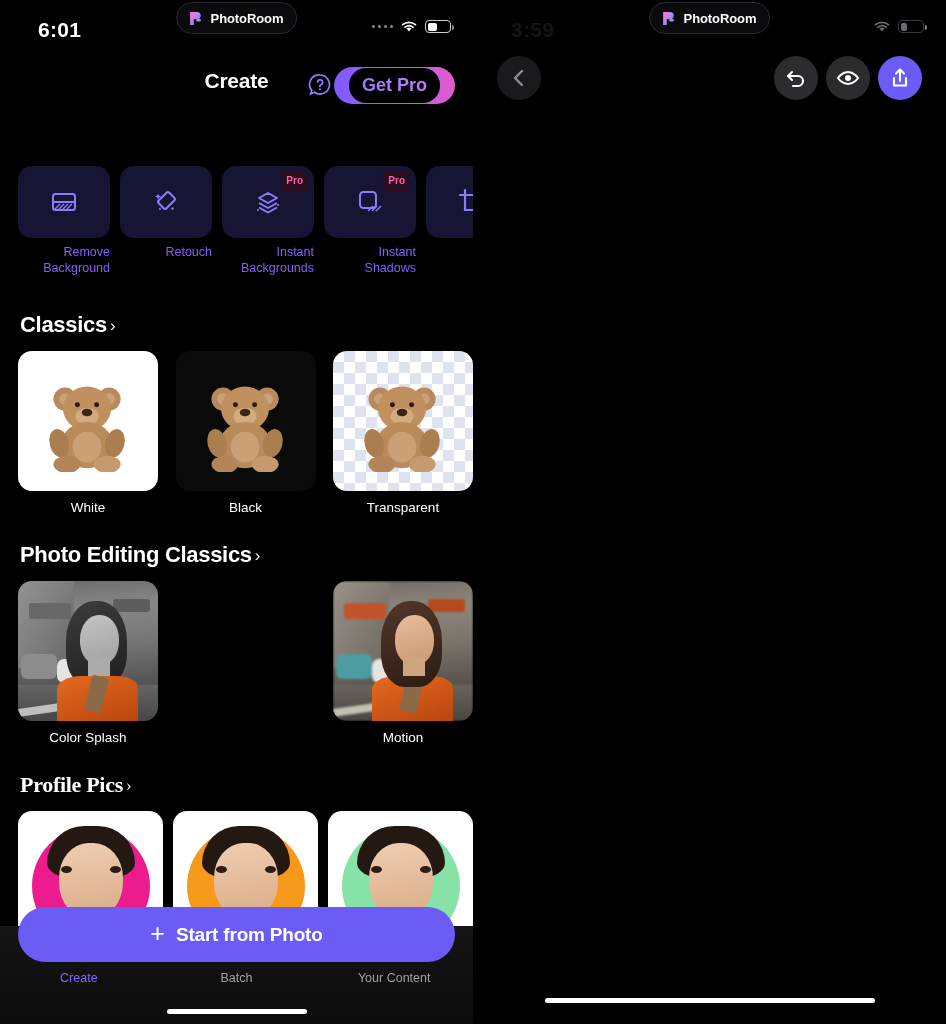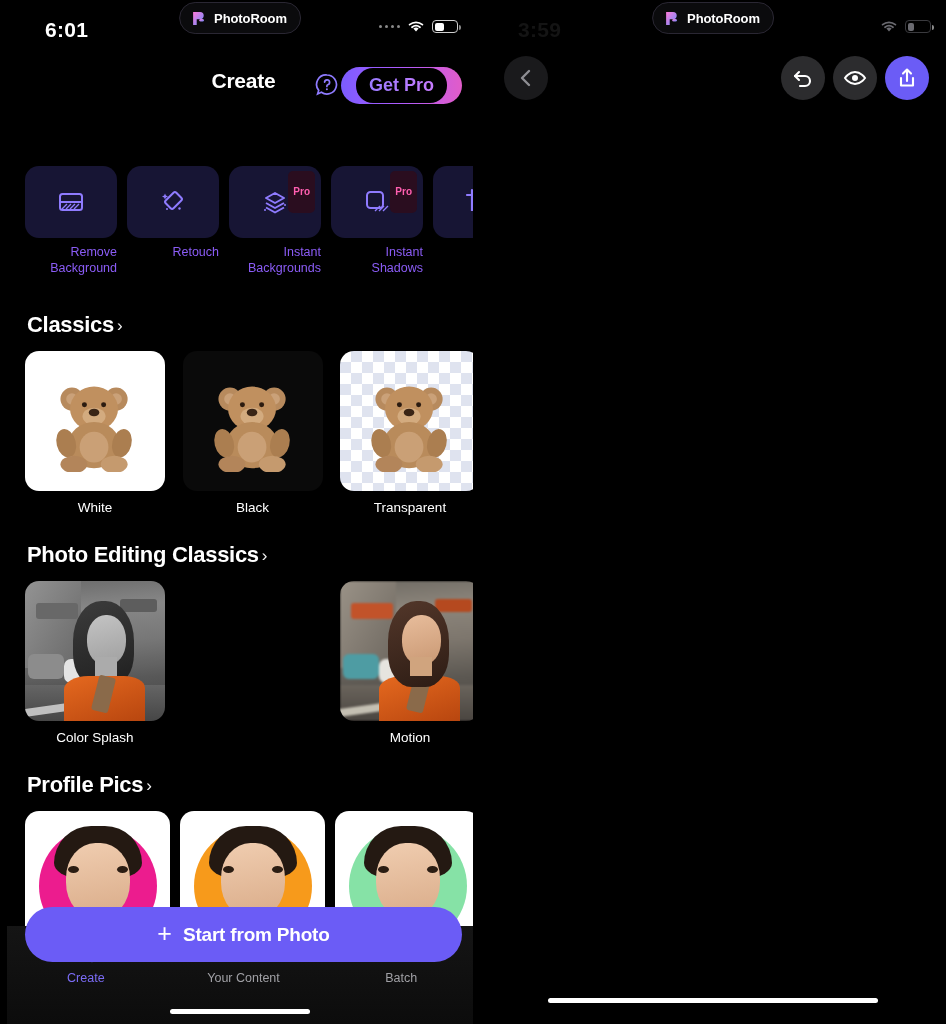--- a/index.html
+++ b/index.html
@@ -1,19 +1,19 @@
 <!DOCTYPE html>
 <html><head>
 <meta charset="utf-8">
 <style>
   * { box-sizing: border-box; margin:0; padding:0; }
   html,body { width:946px; height:1024px; background:#000; overflow:hidden;
     font-family:"Liberation Sans", sans-serif; }
   .screen { position:relative; width:946px; height:1024px; display:flex; }
-  .panel { position:relative; width:473px; height:1024px; background:#000; overflow:hidden;margin-left:7px; }
+  .panel { position:relative; width:473px; height:1024px; background:#000; overflow:hidden; }
   .panel.right { background:#000; }
 
   
   .statusbar { position:absolute; top:0; left:0; width:473px; height:48px; z-index:40; }
   .status-time { position:absolute; left:38px; top:18px; color:#fff; font-size:21px; font-weight:700; letter-spacing:.3px; }
   .status-time.dim { color:#141414; }
   .status-right { position:absolute; right:22px; top:20px; display:flex; align-items:center; gap:7px; }
   .dots { display:flex; gap:2.5px; align-items:center; }
   .dots i { width:3.5px; height:3.5px; background:#8a8a8a; border-radius:50%; display:block; }
   .wifi svg { display:block; }
@@ -47,21 +47,21 @@
   .search svg { flex:none; }
   .search .ph { color:#8e8e93; font-size:16px; }
 
   
   .tools { position:absolute; top:166px; left:18px; width:455px; height:112px; display:flex; gap:10px; }
   .tool { width:92px; flex:none; }
   .tool .tile { width:92px; height:72px; background:#171534; border-radius:14px; position:relative;
     display:flex; align-items:center; justify-content:center; cursor:pointer; }
   .tool .tile svg { display:block; }
   .pro-badge { position:absolute; top:5px; right:6px; background:#2a0d1f; color:#ff5fb0;
-    font-size:10px; font-weight:700; padding:15px 5px; border-radius:5px; line-height:1.2; }
+    font-size:10px; font-weight:700; padding:4px 5px; border-radius:5px; line-height:1.2; }
   .tool .lbl { margin-top:7px; text-align:right; color:#8b5cf6; font-size:12.5px; line-height:1.26; font-weight:400; }
 
   
   .sec-title { position:absolute; left:20px; color:#fff; font-size:22px; font-weight:700; letter-spacing:-.3px;
     display:flex; align-items:center; gap:3px; cursor:pointer; }
   .sec-title .chev { color:#fff; font-size:17px; font-weight:400; opacity:.95; margin-top:2px; }
 
   .row3 { position:absolute; left:18px; width:455px; display:flex; gap:10px;justify-content:space-between; }
   .card { width:140px; flex:none; }
   .card .thumb { width:140px; height:140px; border-radius:14px; overflow:hidden; position:relative; cursor:pointer; }
@@ -375,21 +375,21 @@
               <div class="p-strap"></div>
               <div class="p-hair"></div>
               <div class="p-face"></div>
               <div class="p-neck"></div>
           </div>
         </div>
         <div class="cap">Motion</div>
       </div>
     </div>
 
-    <div class="sec-title" style="top:772px;">
+    <div class="sec-title" style="top:772px;font-family:Liberation Serif, serif;">
       <span>Profile Pics</span>
       <span class="chev">›</span>
     </div>
     <div class="rowpp" style="top:811px;">
       <div class="pp">
         <div class="circ" style="background:#ec1c8e"></div>
         <div class="kid-head">
           <div class="kid-hair"></div>
             <div class="kid-face"></div>
             <div class="kid-eye l"></div>
@@ -426,34 +426,34 @@
       <div class="tab active">
         <svg width="26" height="26" viewBox="0 0 26 26">
             <rect x="4" y="4" width="8" height="8" rx="2" fill="#6b5cf6"></rect>
             <rect x="15" y="4" width="8" height="8" rx="2" fill="#6b5cf6"></rect>
             <rect x="4" y="15" width="8" height="8" rx="2" fill="#6b5cf6"></rect>
             <path d="M19 15v8M15 19h8" stroke="#6b5cf6" stroke-width="2.4" stroke-linecap="round"></path>
           </svg>
         <span class="tl">Create</span>
       </div>
       <div class="tab">
+        <svg width="27" height="26" viewBox="0 0 27 26">
+            <path d="M13.5 4l9 4.6-9 4.6-9-4.6z" fill="none" stroke="#bdbdc2" stroke-width="1.9" stroke-linejoin="round"></path>
+            <path d="M4.5 13l9 4.6 9-4.6" fill="none" stroke="#bdbdc2" stroke-width="1.9" stroke-linejoin="round"></path>
+            <path d="M4.5 17.6l9 4.6 9-4.6" fill="none" stroke="#bdbdc2" stroke-width="1.9" stroke-linejoin="round"></path>
+          </svg>
+        <span class="tl">Batch</span>
+      </div>
+      <div class="tab">
         <svg width="26" height="26" viewBox="0 0 26 26">
             <path d="M8 4.5h10" stroke="#bdbdc2" stroke-width="1.9" stroke-linecap="round"></path>
             <path d="M6.5 8h13" stroke="#bdbdc2" stroke-width="1.9" stroke-linecap="round"></path>
             <rect x="5" y="11" width="16" height="10" rx="2.6" fill="none" stroke="#bdbdc2" stroke-width="1.9"></rect>
           </svg>
         <span class="tl">Your Content</span>
-      </div>
-      <div class="tab">
-        <svg width="27" height="26" viewBox="0 0 27 26">
-            <path d="M13.5 4l9 4.6-9 4.6-9-4.6z" fill="none" stroke="#bdbdc2" stroke-width="1.9" stroke-linejoin="round"></path>
-            <path d="M4.5 13l9 4.6 9-4.6" fill="none" stroke="#bdbdc2" stroke-width="1.9" stroke-linejoin="round"></path>
-            <path d="M4.5 17.6l9 4.6 9-4.6" fill="none" stroke="#bdbdc2" stroke-width="1.9" stroke-linejoin="round"></path>
-          </svg>
-        <span class="tl">Batch</span>
       </div>
     </div>
     <div class="homebar"></div>
   </div>
 
   <div class="divider"></div>
 
   <div class="panel right">
 
     <div class="statusbar dim">

